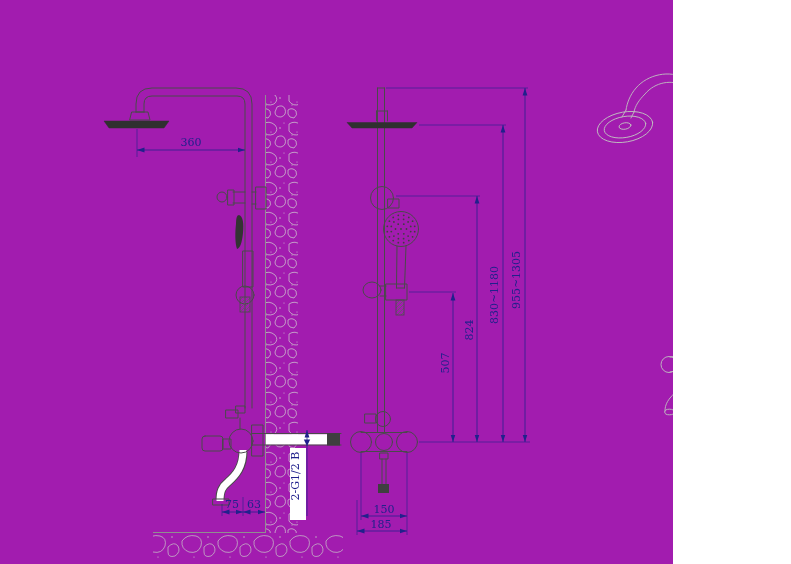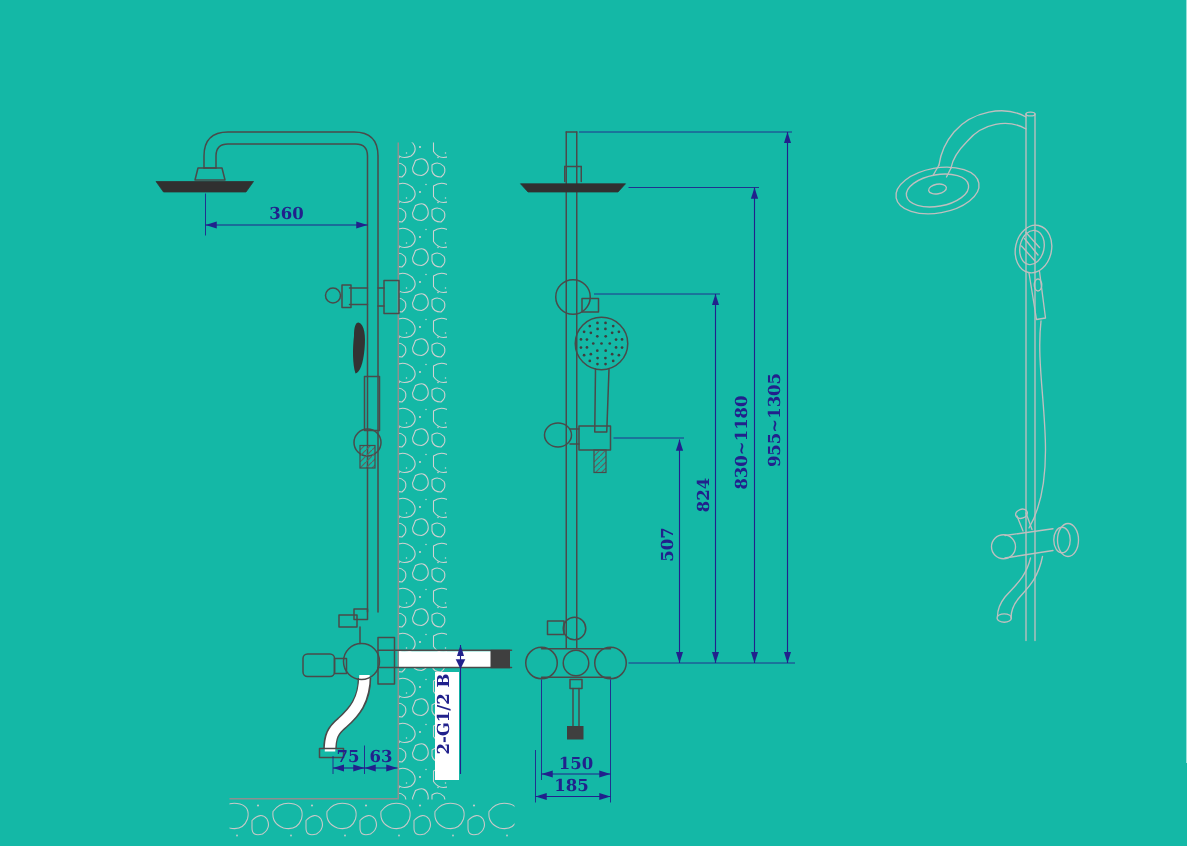--- a/index.html
+++ b/index.html
@@ -1,16 +1,16 @@
 <!DOCTYPE html>
 <html><head>
 <meta charset="utf-8">
 <style>
   html,body{margin:0;padding:0;background:#ffffff;}
-  .canvas{position:relative;width:791px;height:564px;background:#14b8a6;overflow:hidden;font-weight:bold;}
+  .canvas{position:relative;width:673px;height:564px;background:#a21caf;overflow:hidden;}
   svg{display:block;}
   .outline{stroke:#4a4a4a;fill:none;stroke-width:1;stroke-linecap:round;stroke-linejoin:round;}
   .darkfill{fill:#303030;stroke:#303030;stroke-width:0.5;}
   .dimline{stroke:#21218c;fill:none;stroke-width:0.75;}
   .extline{stroke:#21218c;fill:none;stroke-width:0.6;}
   .dim-text{font-family:"DejaVu Serif",serif;font-size:11px;fill:#21218c;}
   .light{stroke:#bfbfbf;fill:none;stroke-width:0.9;stroke-linecap:round;stroke-linejoin:round;}
   .grayline{stroke:#8f8f8f;fill:none;stroke-width:1;}
 </style>
 </head>

